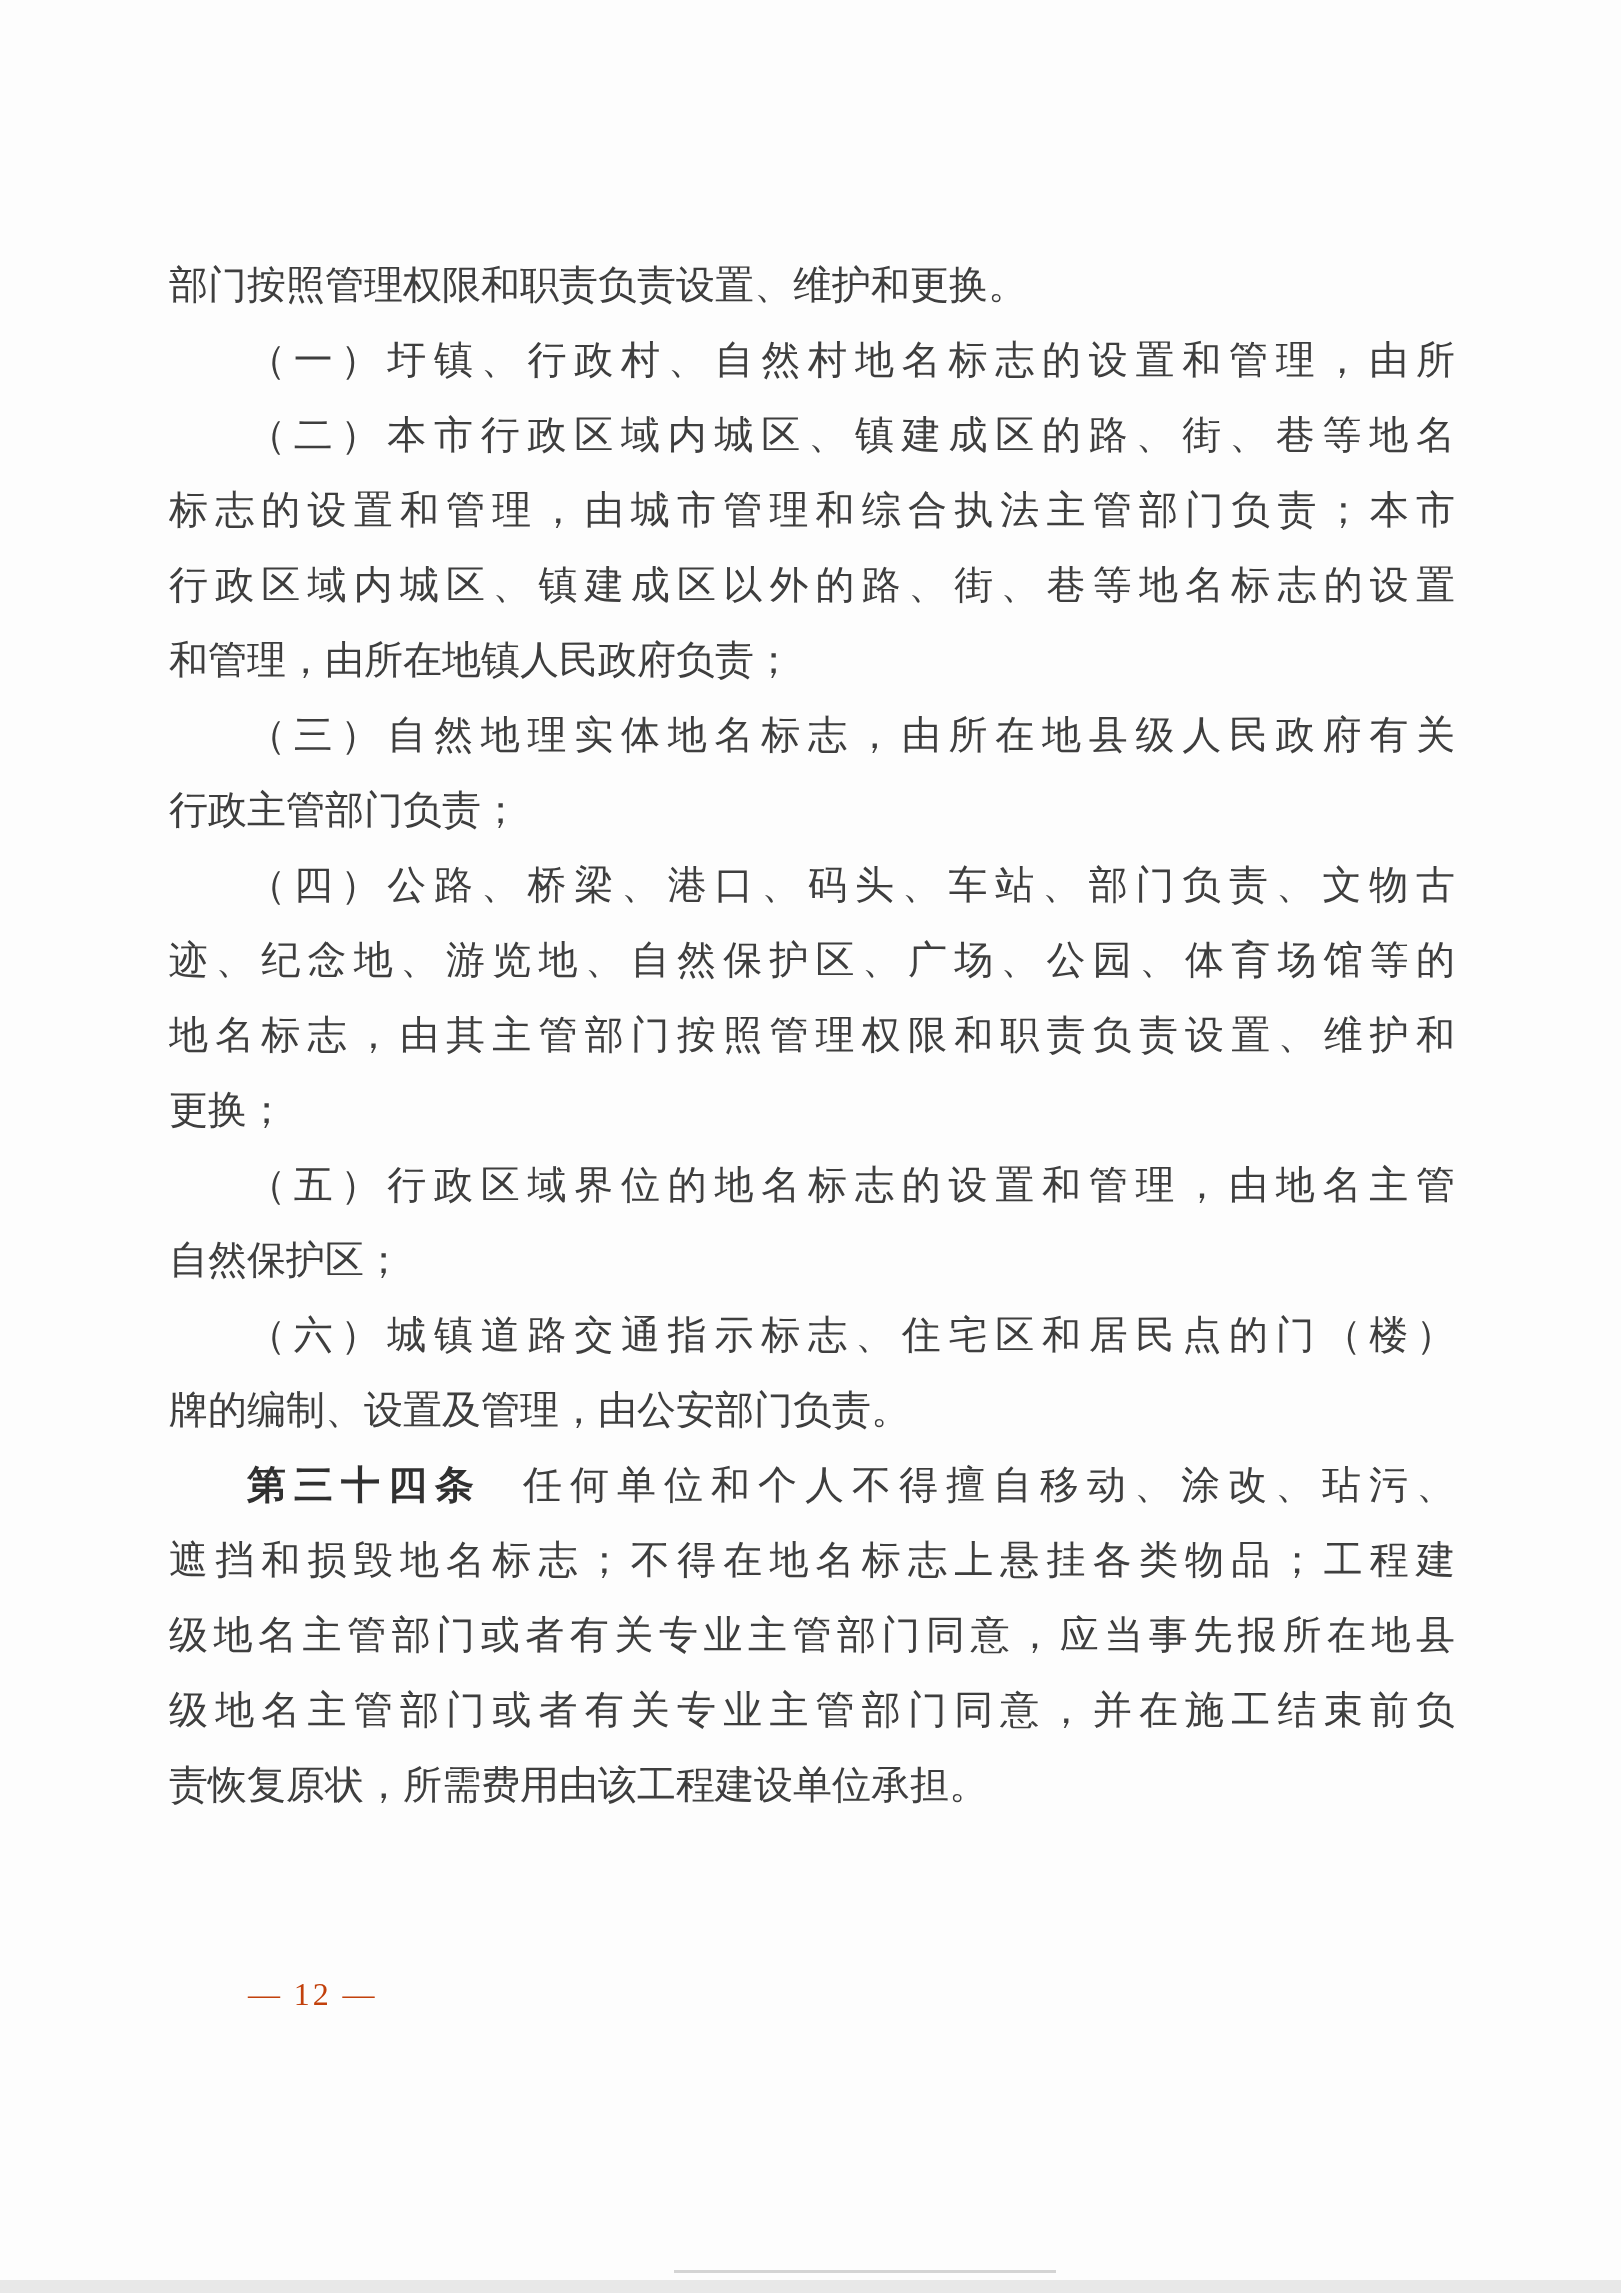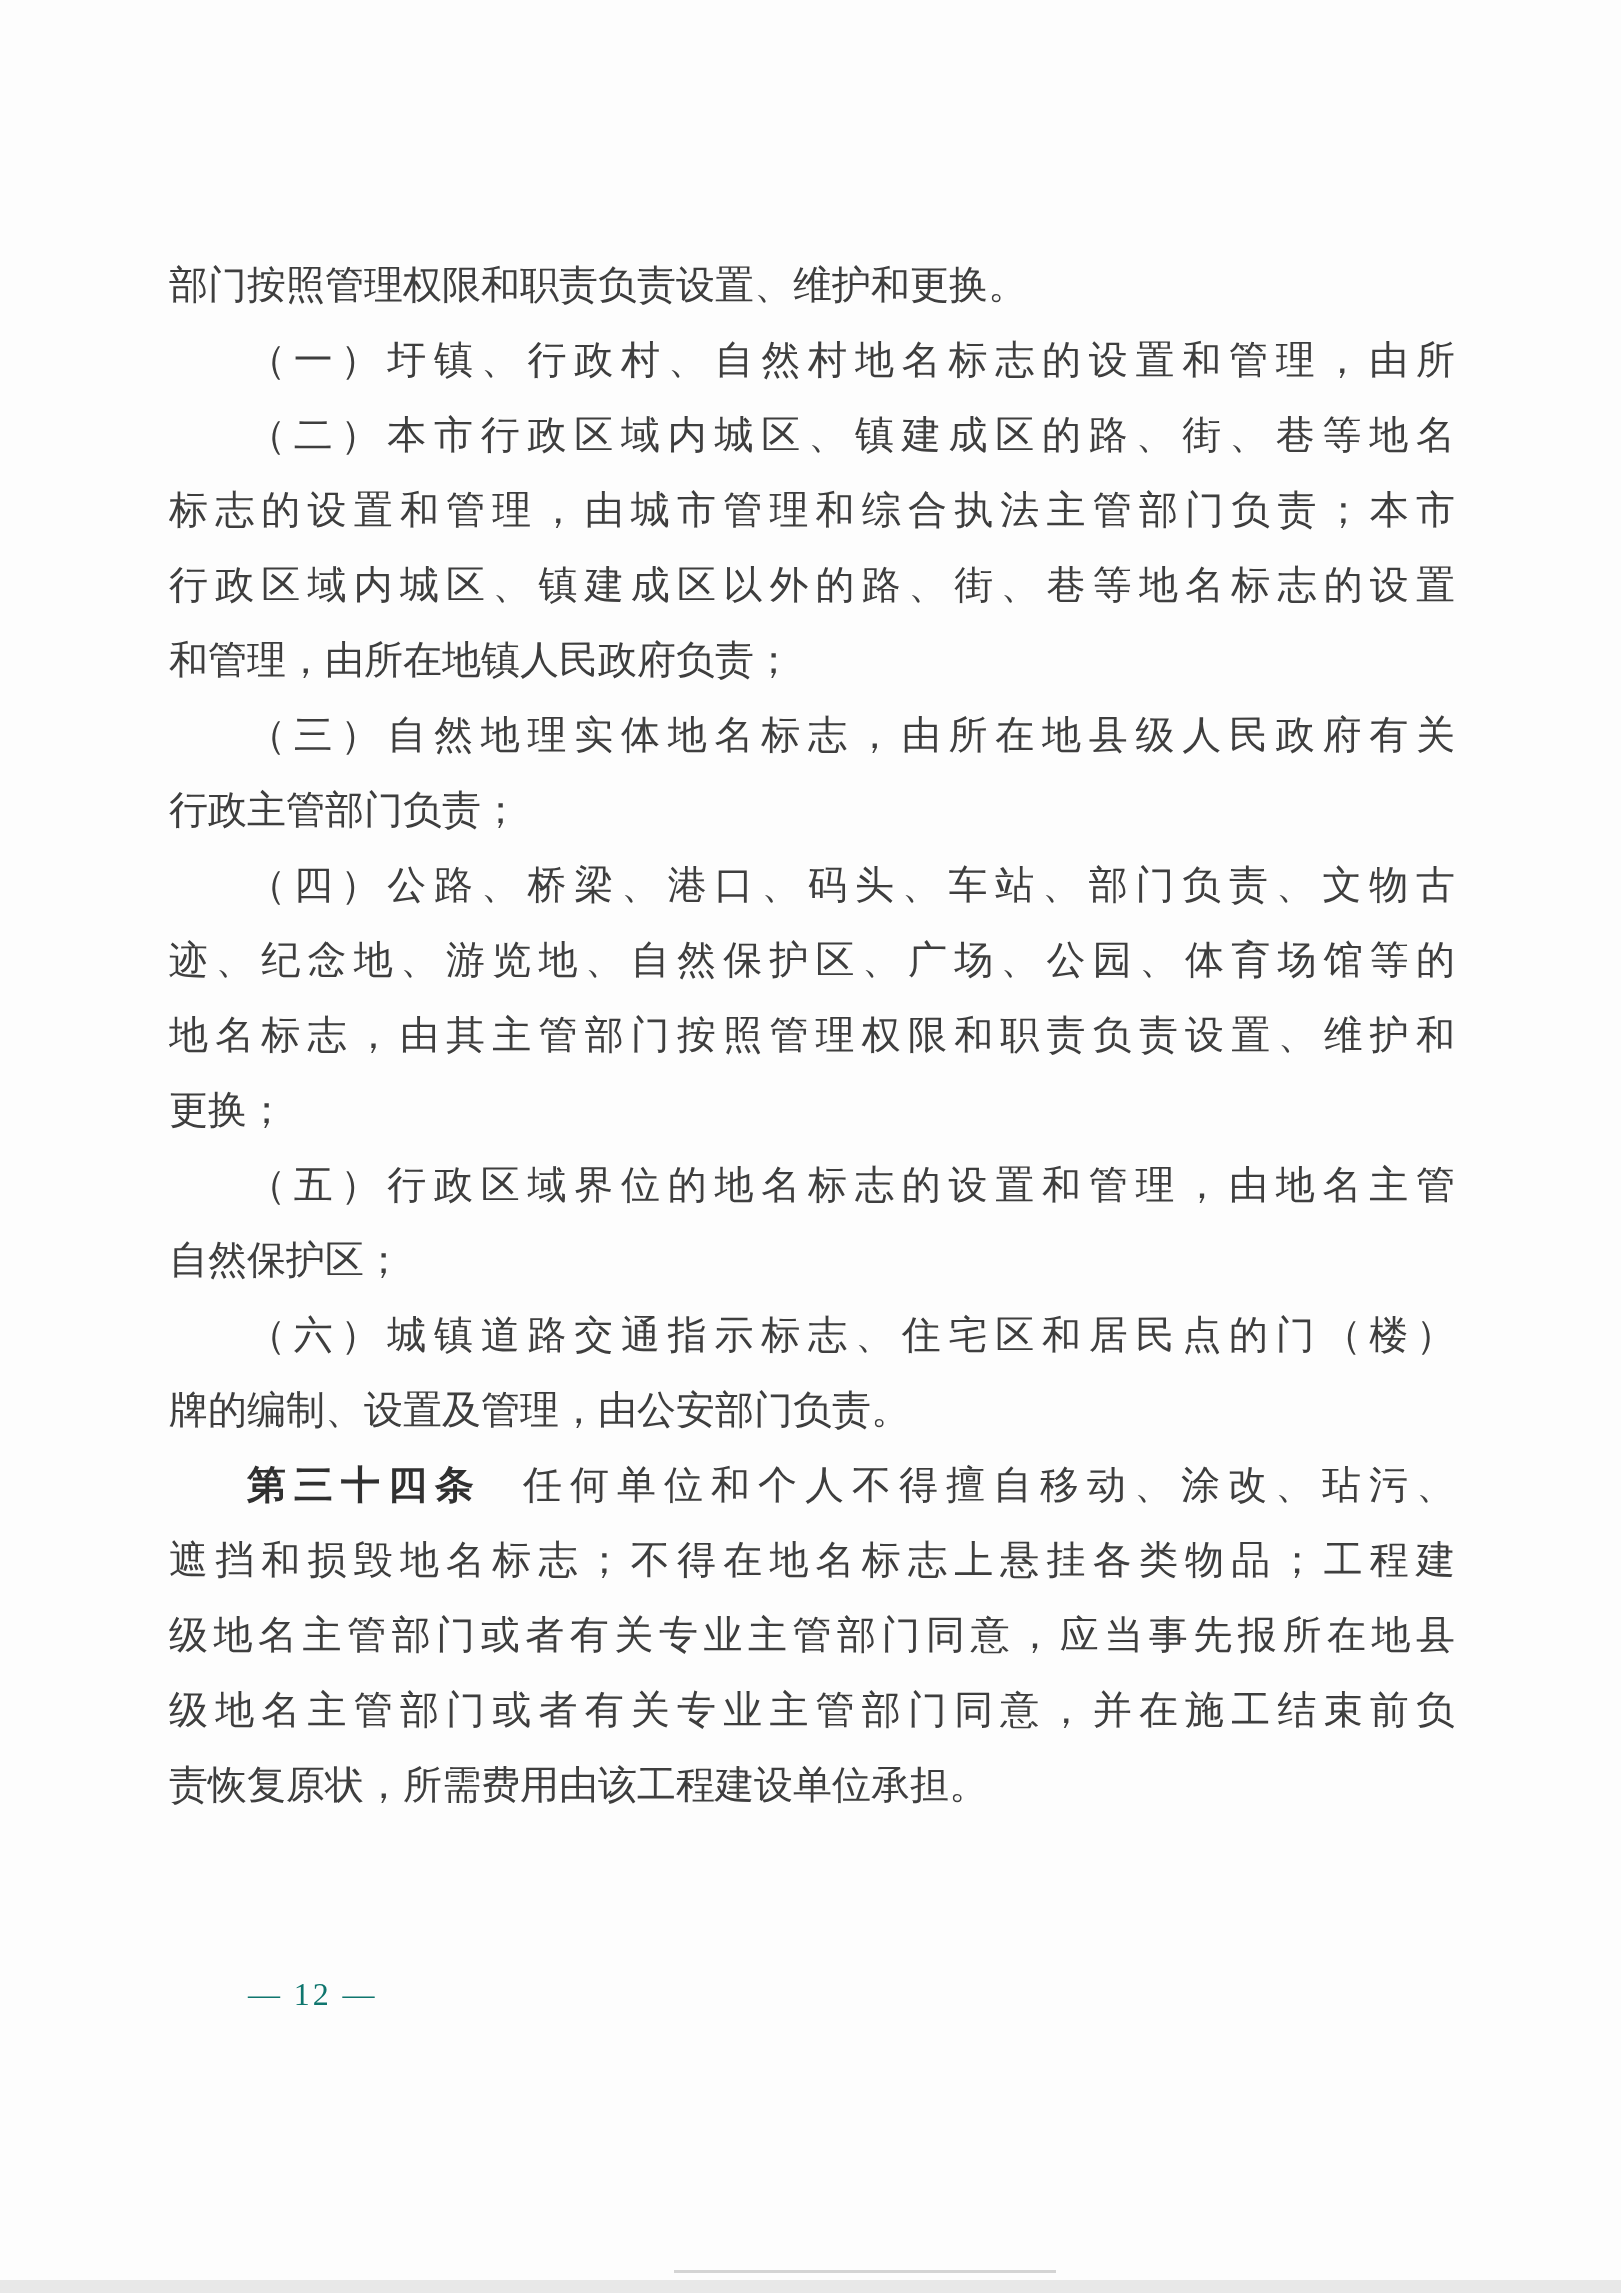--- a/index.html
+++ b/index.html
@@ -46,21 +46,21 @@
   }
   .label-gap {
     display: inline-block;
     width: 0.85em;
   }
   .footer {
     position: absolute;
     left: 248px;
     top: 1976px;
     font-size: 32px;
-    color: #0f766e;
+    color: #c2410c;
     letter-spacing: 2.9px;
     font-family: "Liberation Serif", serif;
   }
   .scan-artifact {
     position: absolute;
     left: 674px;
     top: 2270px;
     width: 382px;
     height: 2.9px;
     background: #c9c9c9;

